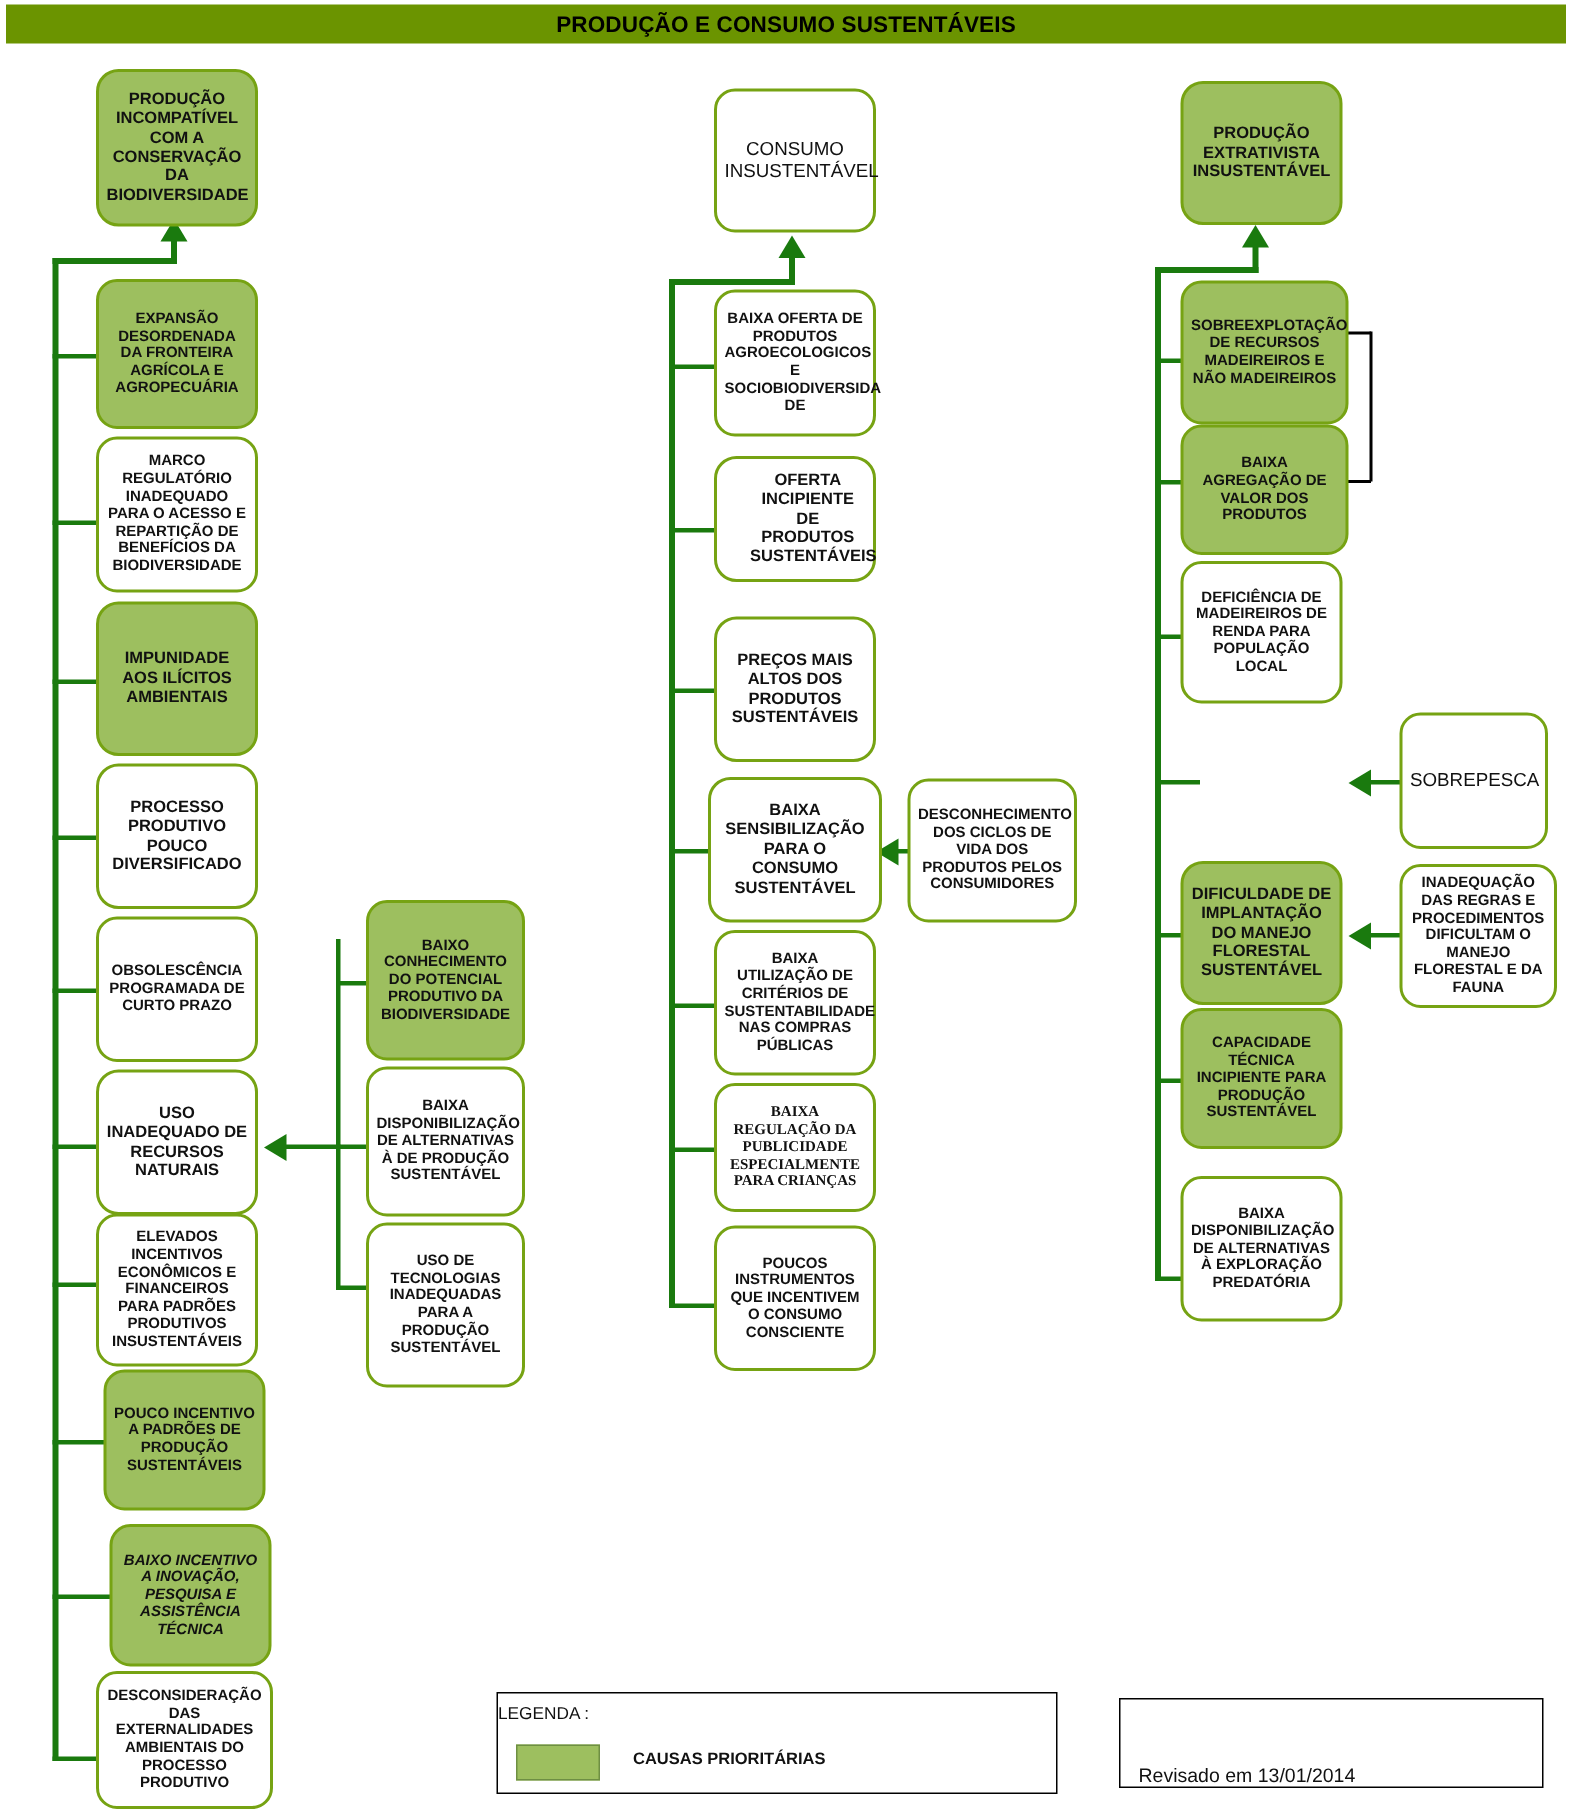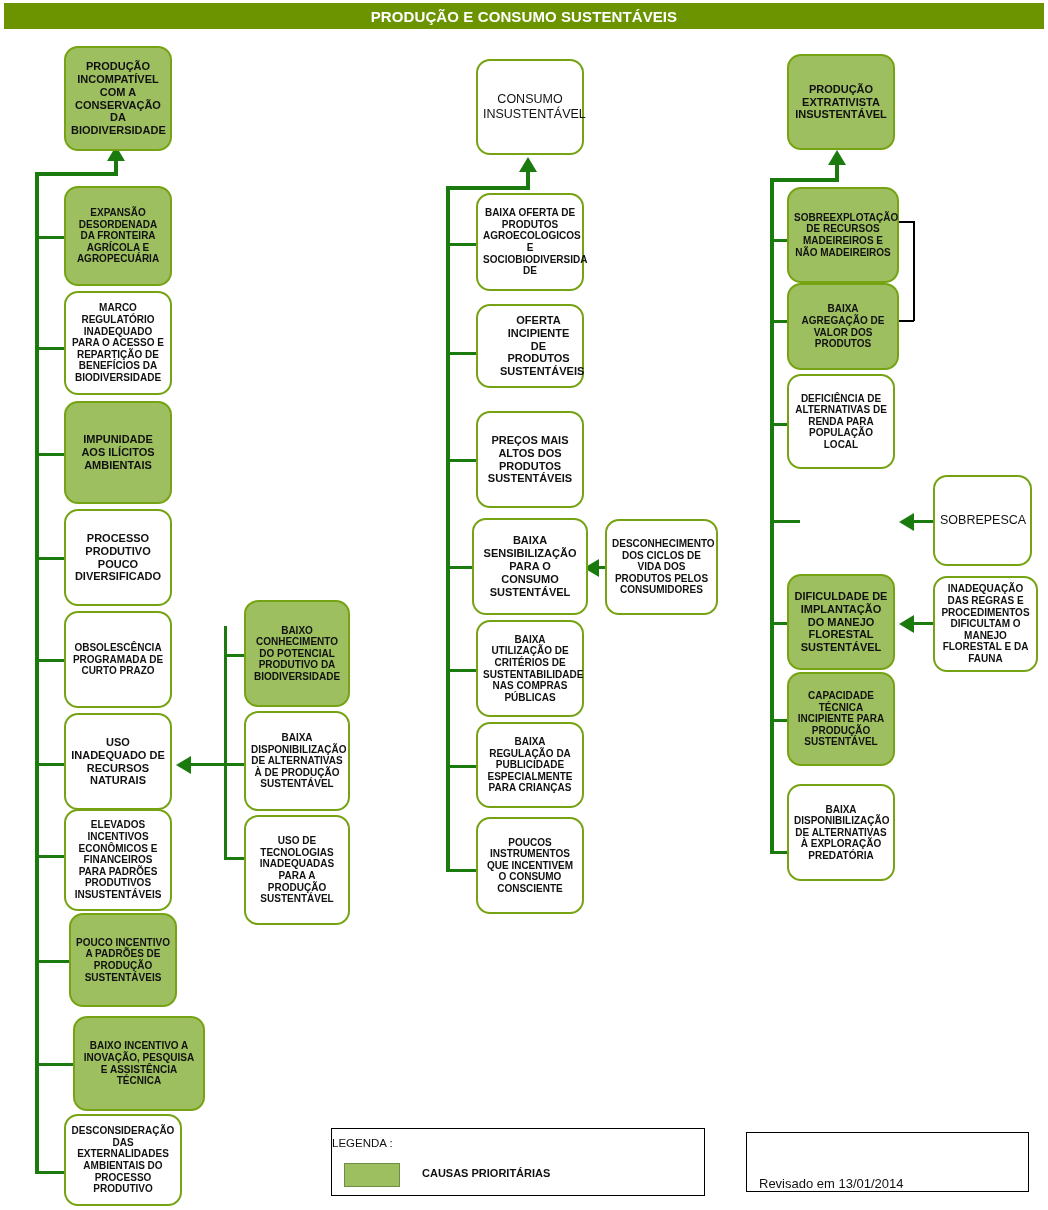--- a/index.html
+++ b/index.html
@@ -12,21 +12,21 @@
   }
   #canvas{position:absolute;left:0;top:0;width:1048px;height:1210px;}
 
   
   .titlebar{
     position:absolute;left:4px;top:3px;width:1040px;height:26px;
     background:#6b9400;
     display:flex;align-items:center;justify-content:center;
   }
   .titlebar .t{
-    font-size:15px;font-weight:bold;color:#ffffff;letter-spacing:.1px;
+    font-size:15px;font-weight:bold;color:#000000;letter-spacing:.1px;
     white-space:nowrap;
   }
 
   
   .node{
     position:absolute;box-sizing:border-box;
     border:2.5px solid #76a313;
     border-radius:14px;
     background:#ffffff;
     display:flex;align-items:center;justify-content:center;
@@ -36,21 +36,21 @@
     font-size:10px;
     line-height:1.16;
     padding:3px 5px;
     z-index:3;
   }
   .node.prio{ background:#9dbf5f; }
   .node .lbl{display:block;width:100%;}
 
   
   .node.f13{font-size:12.5px;line-height:1.2;}
-  .node.f11{font-size:11px;line-height:1.18;}
+  .node.f11{font-size:11px;line-height:1.18;border-radius:15px;}
   .node.reg{font-weight:normal;}
 
   
   .ln{position:absolute;background:#1a7a0e;z-index:1;}
   .lnv{width:3px;}
   .lnh{height:3px;}
   .blk{position:absolute;background:#000000;z-index:1;}
   .blkv{width:1.5px;}
   .blkh{height:1.5px;}
 
@@ -135,21 +135,21 @@
   </div>
   <div class="node f11" style="left:64px;top:713px;width:108px;height:97px;">
     <span class="lbl">USO INADEQUADO DE RECURSOS NATURAIS</span>
   </div>
   <div class="node" style="left:64px;top:809px;width:108px;height:102px;">
     <span class="lbl">ELEVADOS INCENTIVOS ECONÔMICOS  E FINANCEIROS PARA PADRÕES PRODUTIVOS INSUSTENTÁVEIS</span>
   </div>
   <div class="node prio" style="left:69px;top:913px;width:108px;height:94px;">
     <span class="lbl">POUCO INCENTIVO A PADRÕES DE PRODUÇÃO SUSTENTÁVEIS</span>
   </div>
-  <div class="node prio" style="left:73px;top:1016px;width:132px;height:95px;">
+  <div class="node prio" style="left:73px;top:1016px;width:108px;height:95px;font-style:italic;">
     <span class="lbl">BAIXO INCENTIVO A INOVAÇÃO, PESQUISA E ASSISTÊNCIA TÉCNICA</span>
   </div>
   <div class="node" style="left:64px;top:1114px;width:118px;height:92px;">
     <span class="lbl">DESCONSIDERAÇÃO DAS EXTERNALIDADES AMBIENTAIS DO PROCESSO PRODUTIVO</span>
   </div>
 
   <div class="ln lnv" style="left:224px;top:626px;width:3px;height:233px;"></div>
   <div class="ln lnh" style="left:224px;top:654px;width:22px;height:3px;"></div>
   <div class="ln lnh" style="left:224px;top:763px;width:22px;height:3px;"></div>
   <div class="ln lnh" style="left:224px;top:857px;width:22px;height:3px;"></div>
@@ -191,21 +191,21 @@
   </div>
   <div class="node f11" style="left:476px;top:411px;width:108px;height:97px;">
     <span class="lbl">PREÇOS MAIS ALTOS DOS PRODUTOS SUSTENTÁVEIS</span>
   </div>
   <div class="node f11" style="left:472px;top:518px;width:116px;height:97px;">
     <span class="lbl">BAIXA SENSIBILIZAÇÃO PARA O CONSUMO SUSTENTÁVEL</span>
   </div>
   <div class="node" style="left:476px;top:620px;width:108px;height:97px;">
     <span class="lbl">BAIXA UTILIZAÇÃO DE CRITÉRIOS DE SUSTENTABILIDADE NAS COMPRAS PÚBLICAS</span>
   </div>
-  <div class="node" style="left:476px;top:722px;width:108px;height:86px;">
+  <div class="node" style="left:476px;top:722px;width:108px;height:86px;font-family:Liberation Serif, serif;">
     <span class="lbl">BAIXA REGULAÇÃO DA PUBLICIDADE ESPECIALMENTE PARA CRIANÇAS</span>
   </div>
   <div class="node" style="left:476px;top:817px;width:108px;height:97px;">
     <span class="lbl">POUCOS INSTRUMENTOS QUE INCENTIVEM O CONSUMO CONSCIENTE</span>
   </div>
 
   <div class="ln lnh" style="left:597px;top:566px;width:27px;height:3px;"></div>
   <div class="arrow-left" style="left:584px;top:559px;"></div>
   <div class="node" style="left:605px;top:519px;width:113px;height:96px;">
     <span class="lbl">DESCONHECIMENTO DOS CICLOS DE VIDA DOS PRODUTOS PELOS CONSUMIDORES</span>
@@ -232,21 +232,21 @@
     <span class="lbl">PRODUÇÃO EXTRATIVISTA INSUSTENTÁVEL</span>
   </div>
 
   <div class="node prio" style="left:787px;top:187px;width:112px;height:96px;">
     <span class="lbl">SOBREEXPLOTAÇÃO DE RECURSOS MADEIREIROS E NÃO MADEIREIROS</span>
   </div>
   <div class="node prio" style="left:787px;top:283px;width:112px;height:87px;">
     <span class="lbl">BAIXA AGREGAÇÃO DE VALOR DOS PRODUTOS</span>
   </div>
   <div class="node" style="left:787px;top:374px;width:108px;height:95px;">
-    <span class="lbl">DEFICIÊNCIA DE ALTERNATIVAS DE RENDA PARA POPULAÇÃO LOCAL</span>
+    <span class="lbl">DEFICIÊNCIA DE MADEIREIROS DE RENDA PARA POPULAÇÃO LOCAL</span>
   </div>
   <div class="node prio f11" style="left:787px;top:574px;width:108px;height:96px;">
     <span class="lbl">DIFICULDADE DE IMPLANTAÇÃO DO MANEJO FLORESTAL SUSTENTÁVEL</span>
   </div>
   <div class="node prio" style="left:787px;top:672px;width:108px;height:94px;">
     <span class="lbl">CAPACIDADE TÉCNICA INCIPIENTE PARA PRODUÇÃO SUSTENTÁVEL</span>
   </div>
   <div class="node" style="left:787px;top:784px;width:108px;height:97px;">
     <span class="lbl">BAIXA DISPONIBILIZAÇÃO DE ALTERNATIVAS À EXPLORAÇÃO PREDATÓRIA</span>
   </div>

